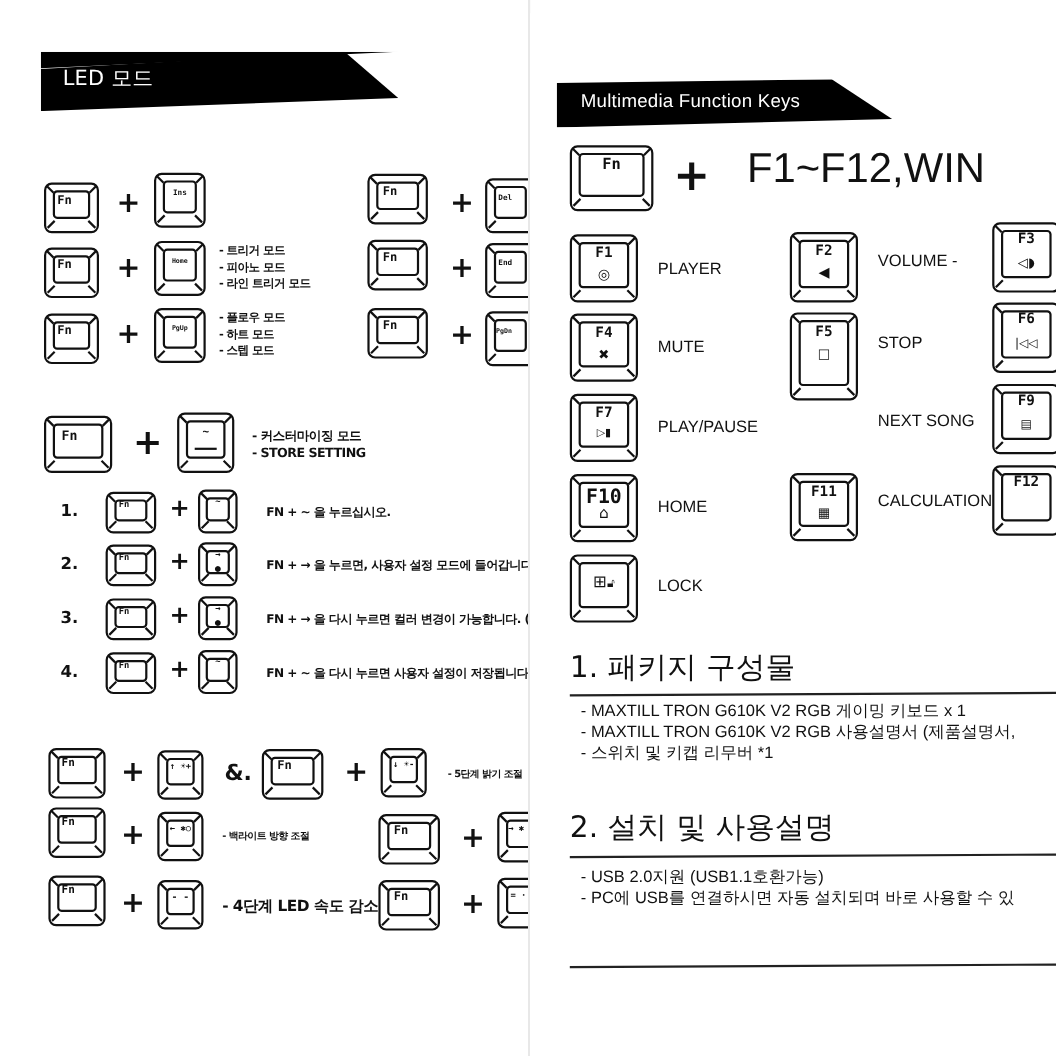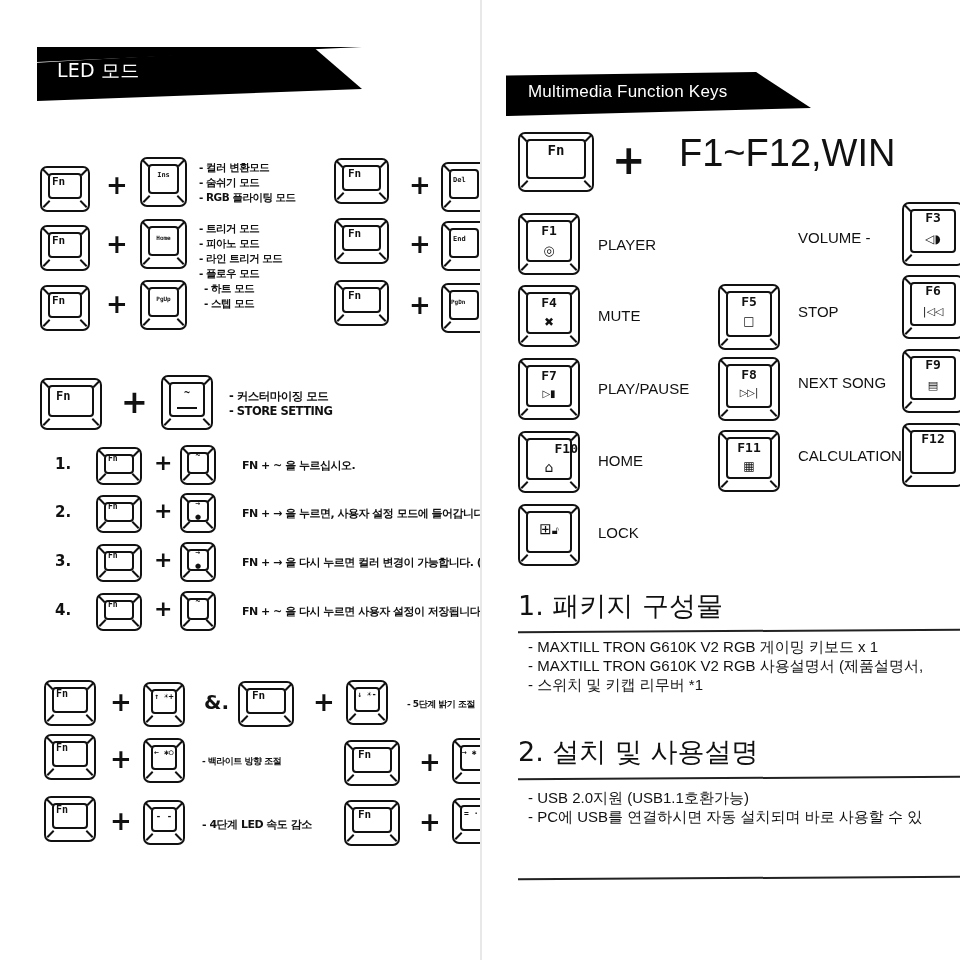--- a/index.html
+++ b/index.html
@@ -51,25 +51,20 @@
   </div>
   <div class="plus" style="left:106px;top:172px;font-size:26px;">+</div>
   <div class="key" style="left:140px;top:157px;width:47px;height:50px;">
     <div class="inner"></div>
       <div class="cap" style="font-size:7px;top:12px;">Ins</div>
     <i class="d1"></i>
       <i class="d2"></i>
       <i class="d3"></i>
       <i class="d4"></i>
   </div>
-  <div class="desc" style="left:199px;top:160px;">
-    <div>- 컬러 변환모드</div>
-    <div>- 숨쉬기 모드</div>
-    <div>- RGB 플라이팅 모드</div>
-  </div>
 
   <div class="key" style="left:40px;top:225px;width:50px;height:46px;">
     <div class="inner"></div>
       <div class="cap" style="font-size:11px;text-align:left;left:10px;top:7px;">Fn</div>
     <i class="d1"></i>
       <i class="d2"></i>
       <i class="d3"></i>
       <i class="d4"></i>
   </div>
   <div class="plus" style="left:106px;top:231px;font-size:26px;">+</div>
@@ -97,21 +92,21 @@
   </div>
   <div class="plus" style="left:106px;top:291px;font-size:26px;">+</div>
   <div class="key" style="left:140px;top:280px;width:47px;height:50px;">
     <div class="inner"></div>
       <div class="cap" style="font-size:6px;top:13px;">PgUp</div>
     <i class="d1"></i>
       <i class="d2"></i>
       <i class="d3"></i>
       <i class="d4"></i>
   </div>
-  <div class="desc" style="left:199px;top:266px;text-align:center;">
+  <div class="desc" style="left:199px;top:282px;">
     <div>- 플로우 모드</div>
     <div>- 하트 모드</div>
     <div>- 스텝 모드</div>
   </div>
 
   <div class="key" style="left:334px;top:158px;width:55px;height:46px;">
     <div class="inner"></div>
       <div class="cap" style="font-size:11px;text-align:left;left:12px;top:7px;">Fn</div>
     <i class="d1"></i>
       <i class="d2"></i>
@@ -344,21 +339,21 @@
   </div>
   <div class="plus" style="left:110px;top:808px;font-size:26px;">+</div>
   <div class="key" style="left:143px;top:800px;width:42px;height:45px;">
     <div class="inner"></div>
       <div class="cap" style="font-size:9px;top:9px;">- -</div>
     <i class="d1"></i>
       <i class="d2"></i>
       <i class="d3"></i>
       <i class="d4"></i>
   </div>
-  <div class="desc" style="left:202px;top:817px;font-size:11px;">- 4단계 LED 속도 감소</div>
+  <div class="desc" style="left:202px;top:817px;font-size:14px;">- 4단계 LED 속도 감소</div>
   <div class="key" style="left:344px;top:800px;width:56px;height:46px;">
     <div class="inner"></div>
       <div class="cap" style="font-size:11px;text-align:left;left:12px;top:6px;">Fn</div>
     <i class="d1"></i>
       <i class="d2"></i>
       <i class="d3"></i>
       <i class="d4"></i>
   </div>
   <div class="plus" style="left:419px;top:809px;font-size:26px;">+</div>
   <div class="key" style="left:452px;top:798px;width:40px;height:46px;">
@@ -392,20 +387,29 @@
     <div class="inner"></div>
       <div class="cap" style="font-size:13px;top:8px;">F1</div>
     <div class="sym" style="top:28px;font-size:13px;">◎</div>
     <i class="d1"></i>
       <i class="d2"></i>
       <i class="d3"></i>
       <i class="d4"></i>
   </div>
   <div class="fkey-label" style="left:116px;top:224px;">PLAYER</div>
 
+  <div class="key" style="left:236px;top:199px;width:62px;height:64px;">
+    <div class="inner"></div>
+      <div class="cap" style="font-size:13px;top:8px;">F2</div>
+    <div class="sym" style="top:28px;font-size:13px;">◀</div>
+    <i class="d1"></i>
+      <i class="d2"></i>
+      <i class="d3"></i>
+      <i class="d4"></i>
+  </div>
   <div class="fkey-label" style="left:316px;top:217px;">VOLUME -</div>
 
   <div class="key" style="left:420px;top:190px;width:62px;height:64px;">
     <div class="inner"></div>
       <div class="cap" style="font-size:13px;top:6px;">F3</div>
     <div class="sym" style="top:28px;font-size:12px;">◁◗</div>
     <i class="d1"></i>
       <i class="d3"></i>
   </div>
 
@@ -413,21 +417,21 @@
     <div class="inner"></div>
       <div class="cap" style="font-size:13px;top:8px;">F4</div>
     <div class="sym" style="top:28px;font-size:12px;">✖</div>
     <i class="d1"></i>
       <i class="d2"></i>
       <i class="d3"></i>
       <i class="d4"></i>
   </div>
   <div class="fkey-label" style="left:116px;top:295px;">MUTE</div>
 
-  <div class="key" style="left:236px;top:272px;width:62px;height:66px;">
+  <div class="key" style="left:236px;top:272px;width:62px;height:80px;">
     <div class="inner"></div>
       <div class="cap" style="font-size:13px;top:8px;">F5</div>
     <div class="sym" style="top:28px;font-size:12px;">□</div>
     <i class="d1"></i>
       <i class="d2"></i>
       <i class="d3"></i>
       <i class="d4"></i>
   </div>
   <div class="fkey-label" style="left:316px;top:291px;">STOP</div>
 
@@ -443,42 +447,33 @@
     <div class="inner"></div>
       <div class="cap" style="font-size:13px;top:8px;">F7</div>
     <div class="sym" style="top:28px;font-size:10px;">▷▮</div>
     <i class="d1"></i>
       <i class="d2"></i>
       <i class="d3"></i>
       <i class="d4"></i>
   </div>
   <div class="fkey-label" style="left:116px;top:368px;">PLAY/PAUSE</div>
 
-  <div class="key" style="left:236px;top:345px;width:62px;height:64px;">
-    <div class="inner"></div>
-      <div class="cap" style="font-size:13px;top:8px;">F8</div>
-    <div class="sym" style="top:28px;font-size:10px;">▷▷|</div>
-    <i class="d1"></i>
-      <i class="d2"></i>
-      <i class="d3"></i>
-      <i class="d4"></i>
-  </div>
   <div class="fkey-label" style="left:316px;top:362px;">NEXT SONG</div>
 
   <div class="key" style="left:420px;top:337px;width:62px;height:64px;">
     <div class="inner"></div>
       <div class="cap" style="font-size:13px;top:6px;">F9</div>
     <div class="sym" style="top:28px;font-size:11px;">▤</div>
     <i class="d1"></i>
       <i class="d3"></i>
   </div>
 
   <div class="key" style="left:36px;top:419px;width:62px;height:62px;">
     <div class="inner"></div>
-      <div class="cap" style="font-size:13px;top:8px;text-align:right;">F10</div>
+      <div class="cap" style="font-size:18px;top:8px;">F10</div>
     <div class="sym" style="top:26px;font-size:14px;">⌂</div>
     <i class="d1"></i>
       <i class="d2"></i>
       <i class="d3"></i>
       <i class="d4"></i>
   </div>
   <div class="fkey-label" style="left:116px;top:440px;">HOME</div>
 
   <div class="key" style="left:236px;top:418px;width:62px;height:62px;">
     <div class="inner"></div>

